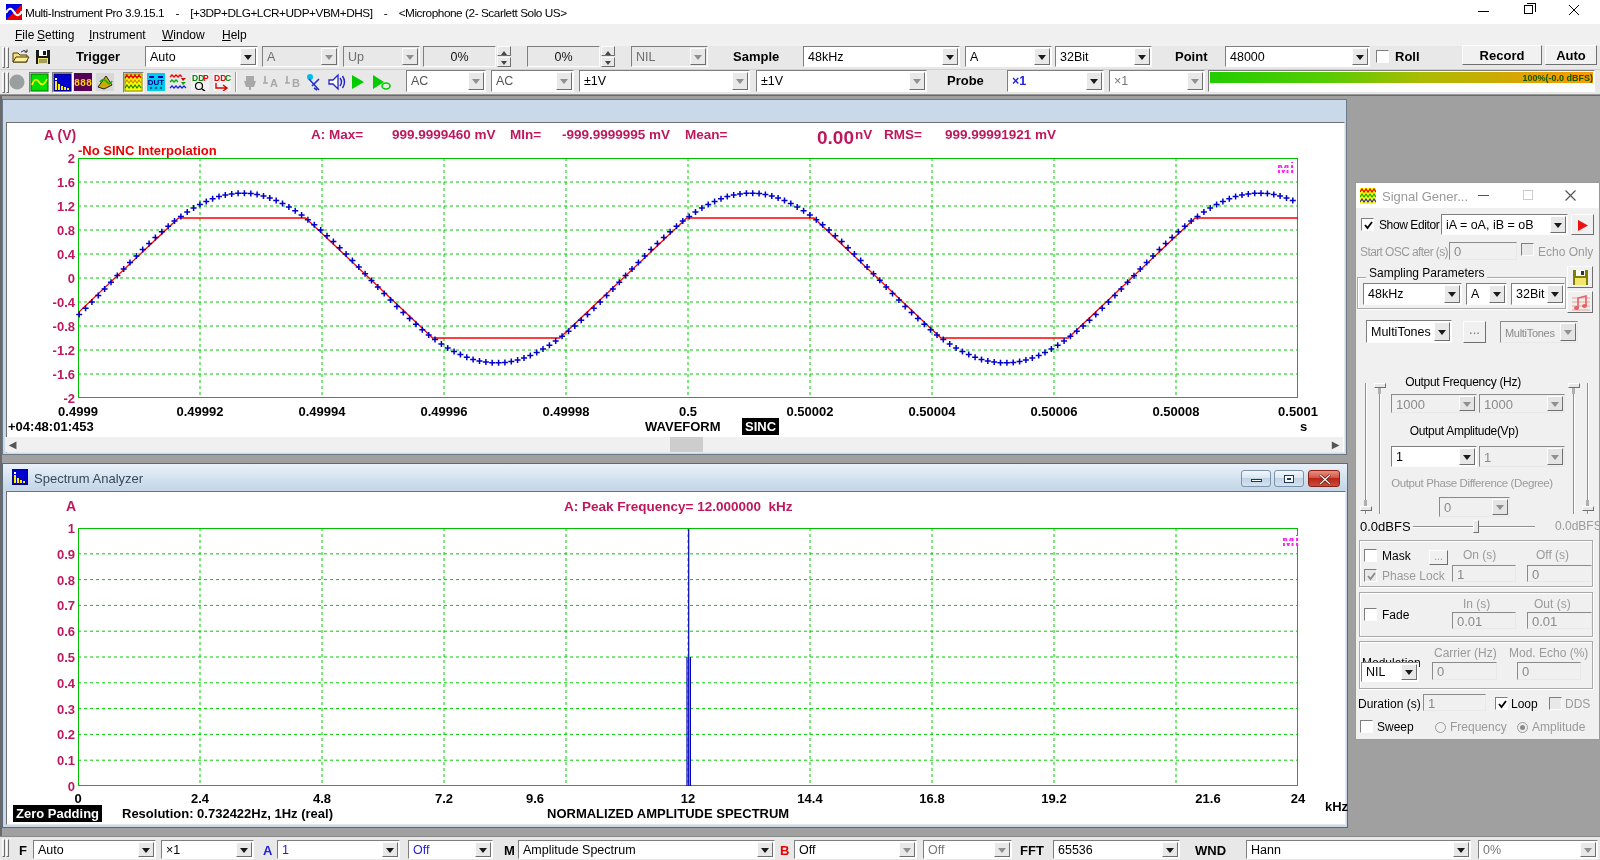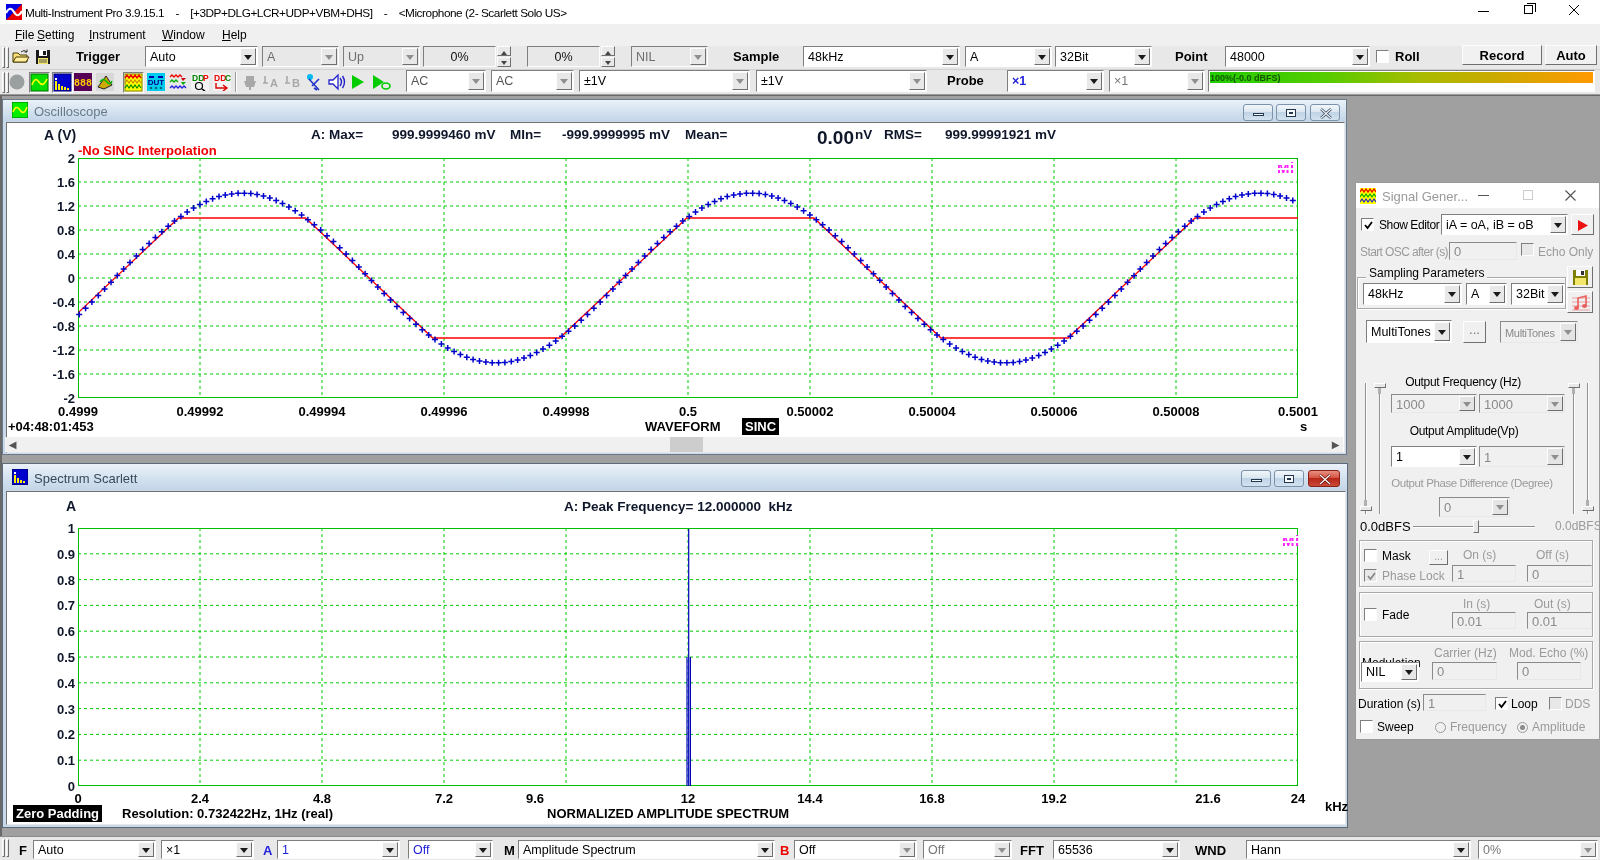--- a/index.html
+++ b/index.html
@@ -1,17 +1,17 @@
 <!DOCTYPE html>
 <html><head><meta charset="utf-8"><style>
 *{margin:0;padding:0;box-sizing:border-box}
 body{font-family:"Liberation Sans",sans-serif;width:1600px;height:860px;position:relative;overflow:hidden;background:#f0f0f0}
 .abs{position:absolute}
 .bk{position:absolute;font:bold 13px "Liberation Sans",sans-serif;color:#000;white-space:nowrap}
-.bl{position:absolute;font:bold 13px "Liberation Sans",sans-serif;color:#0f172a;white-space:nowrap}
+.bl{position:absolute;font:bold 13px "Liberation Sans",sans-serif;color:#be185d;white-space:nowrap}
 .sunken{border:1px solid;border-color:#7e7e7e #fdfdfd #fdfdfd #7e7e7e;background:#fff}
 .raised{border:1px solid;border-color:#fdfdfd #6f6f6f #6f6f6f #fdfdfd;background:#e8e8e8}
 .combo{position:absolute;border:1px solid;border-color:#7e7e7e #fdfdfd #fdfdfd #7e7e7e;background:#fff;font:12.5px "Liberation Sans",sans-serif}
 .combo .tx{position:absolute;left:4px;top:50%;transform:translateY(-50%);white-space:nowrap}
 .cbtn{position:absolute;right:1px;top:1px;bottom:1px;width:16px;border:1px solid;border-color:#fdfdfd #6f6f6f #6f6f6f #fdfdfd;background:#e8e8e8}
 .tri{position:absolute;left:50%;top:50%;margin:-2px 0 0 -4px;width:0;height:0;border:4px solid transparent;border-top:5px solid #1a1a1a}
 .tri.dis{border-top-color:#8f8f8f}
 .gray .tx{color:#6e6e6e}
 .gray{background:#e8e8e8}
 .chk{position:absolute;width:13px;height:13px;background:#fff;border:1px solid;border-color:#7e7e7e #fdfdfd #fdfdfd #7e7e7e}
@@ -261,45 +261,25 @@
     </div>
   </div>
 <div class="combo" style="left:1109px;top:70px;width:96px;height:22px">
     <span class="tx" style="color:#777">×1</span>
     <div class="cbtn">
       <span class="tri dis"></span>
     </div>
   </div>
 <div class="abs sunken" style="left:1208px;top:70px;width:387px;height:22px;background:#fff">
     <div style="position:absolute;left:1px;top:1px;right:1px;height:11px;background:linear-gradient(90deg,#22cc00,#55cc00 30%,#aabb00 55%,#ccaa00 75%,#ff9900)">
-      <span style="position:absolute;left:0;right:0;top:1px;text-align:left;font:bold 9px 'Liberation Sans',sans-serif;color:#115500">100%(-0.0 dBFS)</span>
+      <span style="position:absolute;left:0;right:0;top:1px;text-align:right;font:bold 9px 'Liberation Sans',sans-serif;color:#115500">100%(-0.0 dBFS)</span>
     </div>
   </div>
 <div class="abs" style="left:0;top:95px;width:1600px;height:741px;background:#a0a0a0;border-top:1px solid #696969;border-left:2px solid #696969"></div>
 <div class="abs" style="left:2px;top:99px;width:1345px;height:356px;background:#c9d9ea;border:1px solid #6a7a8a">
-    <div class="abs" style="left:0;top:0;width:100%;height:21px;background:linear-gradient(#eaf1f9,#d8e5f1 45%,#c2d5e7)">
-      <svg class="abs" style="left:9px;top:2px" width="16" height="16">
-        <rect width="16" height="16" fill="#00ee00" stroke="#007700"></rect>
-        <path d="M1 10 Q4 2 8 8 Q12 14 15 5" stroke="#ffff00" stroke-width="1.5" fill="none"></path>
-      </svg>
-      <span class="abs" style="left:31px;top:4px;font:13px 'Liberation Sans',sans-serif;color:#69798a">Oscilloscope</span>
-      <div class="wbtn" style="left:1240px;top:4px">
-        <div style="position:absolute;left:9px;top:8px;width:11px;height:3px;background:#f8fbfe;border:1px solid #24374e"></div>
-      </div>
-      <div class="wbtn" style="left:1273px;top:4px">
-        <div style="position:absolute;left:9px;top:4px;width:10px;height:8px;background:#f8fbfe;border:1px solid #24374e"></div>
-        <div style="position:absolute;left:12px;top:7px;width:4px;height:2px;background:#24374e"></div>
-      </div>
-      <div class="wbtn" style="left:1307px;top:4px">
-        <svg style="position:absolute;left:9px;top:3px" width="12" height="11">
-          <path d="M1 1 L11 10 M11 1 L1 10" stroke="#24374e" stroke-width="2.4"></path>
-          <path d="M1 1 L11 10 M11 1 L1 10" stroke="#f6fafd" stroke-width="1.1"></path>
-        </svg>
-      </div>
-    </div>
     <div class="abs" style="left:3px;top:22px;width:1339px;height:331px;background:#fff;border:1px solid;border-color:#707070 #e8e8e8 #e8e8e8 #707070"></div>
   </div>
 <div class="bl" style="left:44px;top:127px;font-size:14px">A (V)</div>
 <div class="abs" style="left:78px;top:143px;font:bold 13px 'Liberation Sans',sans-serif;color:#ee0000">-No SINC Interpolation</div>
 <div class="bl" style="left:311px;top:127px;font-size:13.5px">A: Max=</div>
 <div class="bl" style="left:392px;top:127px;font-size:13.5px">999.9999460 mV</div>
 <div class="bl" style="left:510px;top:127px;font-size:13.5px">MIn=</div>
 <div class="bl" style="left:562px;top:127px;font-size:13.5px">-999.9999995 mV</div>
 <div class="bl" style="left:685px;top:127px;font-size:13.5px">Mean=</div>
 <div class="bl" style="left:817px;top:127px;font-size:19px">0.00</div>
@@ -347,21 +327,21 @@
     <div class="abs" style="right:0;top:0;width:15px;height:15px;background:#f0f0f0;color:#555;font:10px 'Liberation Sans';text-align:center;line-height:15px">▶</div>
     <div class="abs" style="left:665px;top:0px;width:33px;height:15px;background:#cdcdcd"></div>
   </div>
 <div class="abs" style="left:2px;top:463px;width:1346px;height:365px;background:#c9d9ea;border:1px solid #5a6a7a">
     <div class="abs" style="left:0;top:0;width:100%;height:26px;background:linear-gradient(#eaf1f9,#d8e5f1 45%,#c2d5e7)">
       <svg class="abs" style="left:9px;top:5px" width="16" height="16">
         <rect width="16" height="16" fill="#0000cc" stroke="#000066"></rect>
         <path d="M3 14V6 M6 14V9 M9 14V11 M12 14V12" stroke="#ffee00" stroke-width="2"></path>
         <path d="M3 5V3" stroke="#fff" stroke-width="2"></path>
       </svg>
-      <span class="abs" style="left:31px;top:7px;font:13px 'Liberation Sans',sans-serif;color:#38485a">Spectrum Scarlett</span>
+      <span class="abs" style="left:31px;top:7px;font:13px 'Liberation Sans',sans-serif;color:#38485a">Spectrum Analyzer</span>
       <div class="wbtn" style="left:1238px;top:6px">
         <div style="position:absolute;left:9px;top:8px;width:11px;height:3px;background:#f8fbfe;border:1px solid #24374e"></div>
       </div>
       <div class="wbtn" style="left:1271px;top:6px">
         <div style="position:absolute;left:9px;top:4px;width:10px;height:8px;background:#f8fbfe;border:1px solid #24374e"></div>
         <div style="position:absolute;left:12px;top:7px;width:4px;height:2px;background:#24374e"></div>
       </div>
       <div class="wbtn" style="left:1305px;top:6px;width:32px;background:linear-gradient(#e89080,#d55545 45%,#b92618 50%,#c94b39);border-color:#8a2015">
         <svg style="position:absolute;left:10px;top:3px" width="12" height="11">
           <path d="M1 1 L11 10 M11 1 L1 10" stroke="#5e0f08" stroke-width="2.6"></path>

